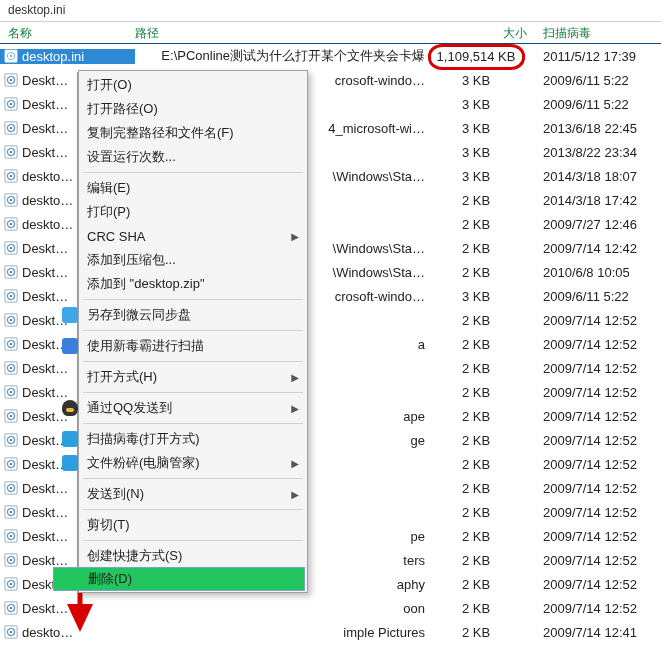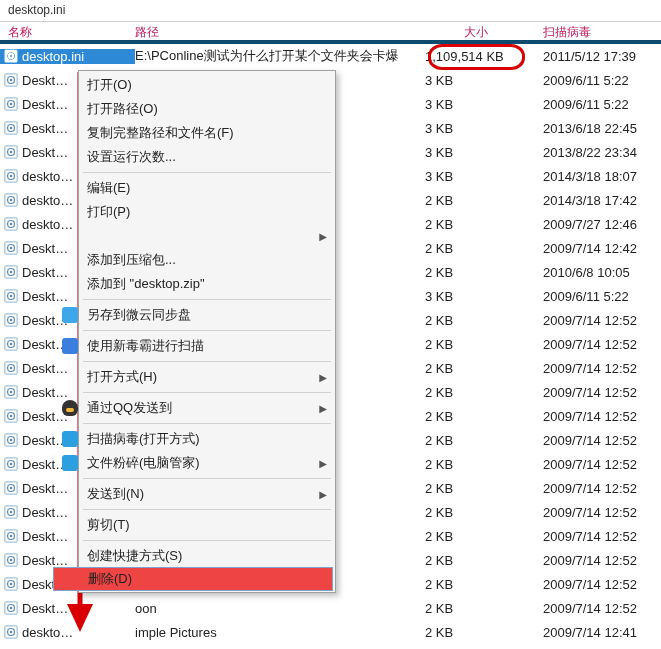--- a/index.html
+++ b/index.html
@@ -22,42 +22,42 @@
   font-size: 12px;
   color: #333;
   background: #fff;
 }
 
 
 .header {
   display: flex;
   height: 22px;
   align-items: center;
-  border-bottom: 4px solid #0c4a6e;
+  border-bottom: 1px solid #0c4a6e;
   font-size: 12px;
-  color: #be185d;
+  color: #15803d;
   padding-top: 2px;
 }
 .col-name  { width: 135px; padding-left: 8px; }
 .col-path  { width: 290px; }
-.col-size  { width: 110px; text-align: center; padding-right: 8px; }
+.col-size  { width: 110px; text-align: right; padding-right: 8px; }
 .col-date  { flex: 1; padding-left: 8px; }
 
 
 .rows { }
 .row {
   display: flex;
   height: 24px;
   align-items: center;
   font-size: 13px;
   color: #222;
 }
 .row .cell-name { width: 135px; padding-left: 4px; display: flex; align-items: center; gap: 4px; white-space: nowrap; overflow: hidden; }
-.row .cell-path { width: 290px; white-space: nowrap; overflow: hidden; text-overflow: clip; }
-.row .cell-size { width: 110px; text-align: left; padding-right: 8px; white-space: nowrap; }
+.row .cell-path { width: 290px; white-space: nowrap; overflow: hidden; text-overflow: clip; text-align: right; }
+.row .cell-size { width: 110px; text-align: center; padding-right: 8px; white-space: nowrap; }
 .row .cell-date { flex: 1; padding-left: 8px; white-space: nowrap; }
 
 .row.selected .cell-name {
   background: #2d89d6;
   color: #fff;
 }
 .row.selected .cell-name .ini-icon { filter: brightness(1.3); }
 
 .ini-icon {
   width: 14px; height: 14px;
@@ -87,21 +87,21 @@
   height: 560px;
   pointer-events: none;
 }
 .red-arrow svg { width: 40px; height: 560px; overflow: visible; }
 
 
 .context-menu {
   position: absolute;
   left: 78px;
   top: 70px;
-  width: 258px;
+  width: 230px;
   background: #f5f5f5;
   border: 1px solid #a0a0a0;
   box-shadow: 3px 3px 6px rgba(0,0,0,0.25);
   padding: 2px;
 }
 .menu-item {
   position: relative;
   height: 24px;
   display: flex;
   align-items: center;
@@ -112,21 +112,21 @@
   color: #222;
 }
 .menu-item .mi-icon {
   width: 22px; height: 22px;
   display:flex; align-items:center; justify-content:center;
   margin-right: 6px;
   flex-shrink: 0;
 }
 .menu-item .mi-label { flex:1; white-space: nowrap; }
 .menu-item.hover {
-  background: #ef4444;
+  background: #22c55e;
   border: 1px solid #7da2ce;
   height: 24px;
   margin-top:-1px; margin-bottom:-1px;
 }
 .menu-item .submenu-arrow {
   position: absolute;
   right: 6px;
   top: 50%;
   transform: translateY(-50%);
   font-size: 10px;
@@ -577,20 +577,21 @@
     <div class="menu-item">
       <span class="mi-icon"></span>
       <span class="mi-label">编辑(E)</span>
     </div>
     <div class="menu-item">
       <span class="mi-icon"></span>
       <span class="mi-label">打印(P)</span>
     </div>
     <div class="menu-item">
       <span class="mi-icon"></span>
+      <span class="mi-label">CRC SHA</span>
       <span class="submenu-arrow">▶</span>
     </div>
     <div class="menu-item">
       <span class="mi-icon"></span>
       <span class="mi-label">添加到压缩包...</span>
     </div>
     <div class="menu-item">
       <span class="mi-icon"></span>
       <span class="mi-label">添加到 "desktop.zip"</span>
     </div>

